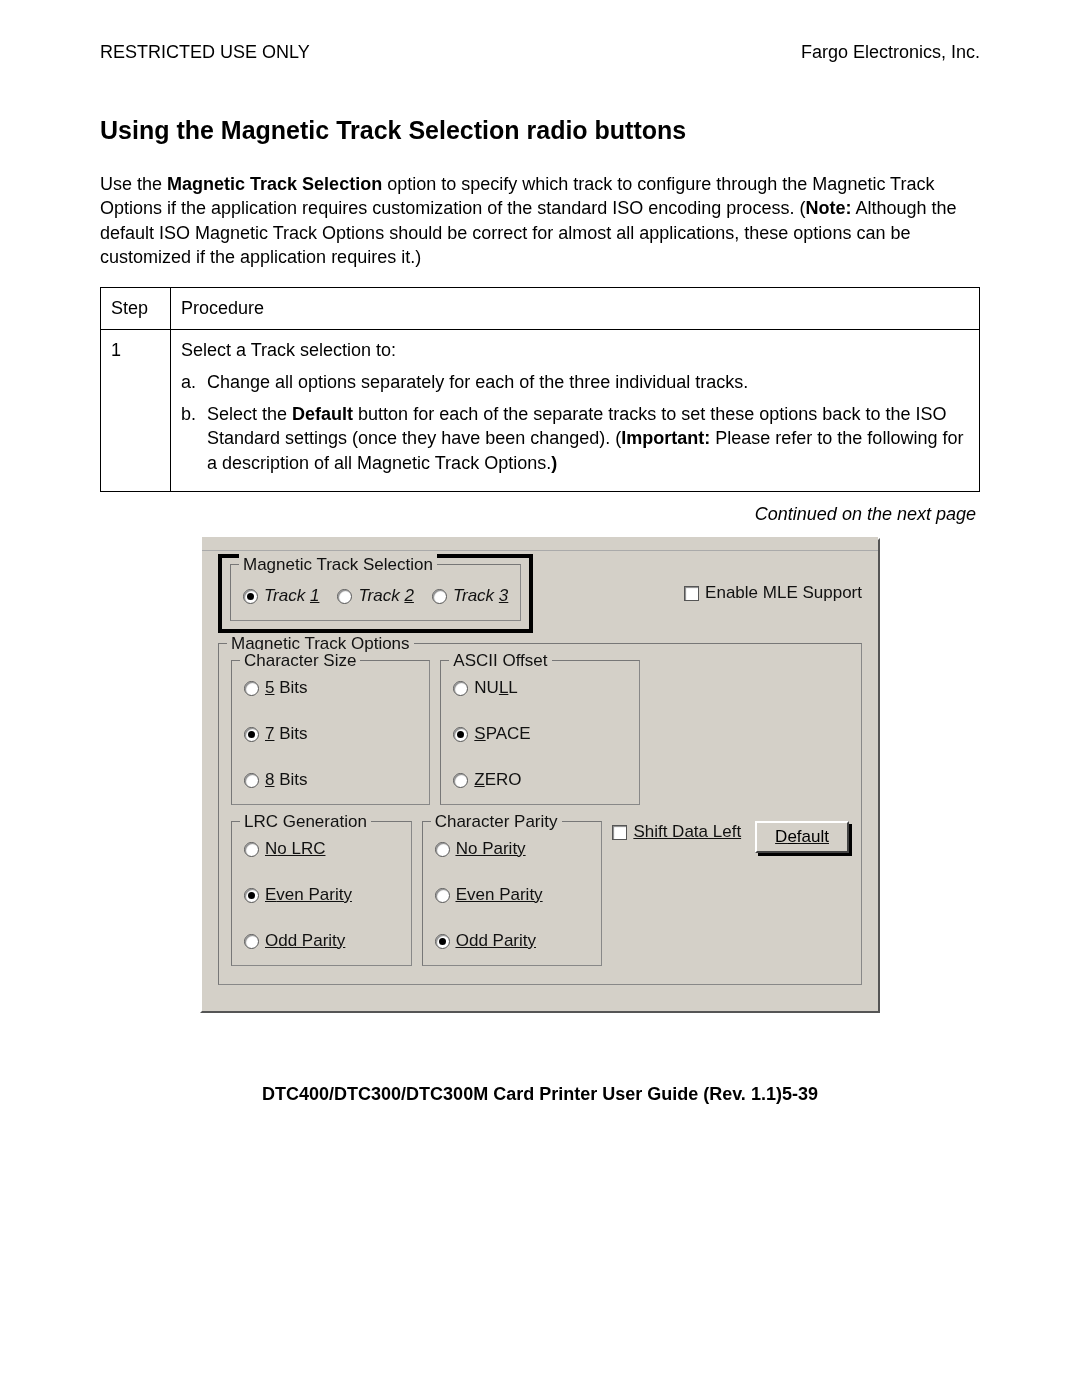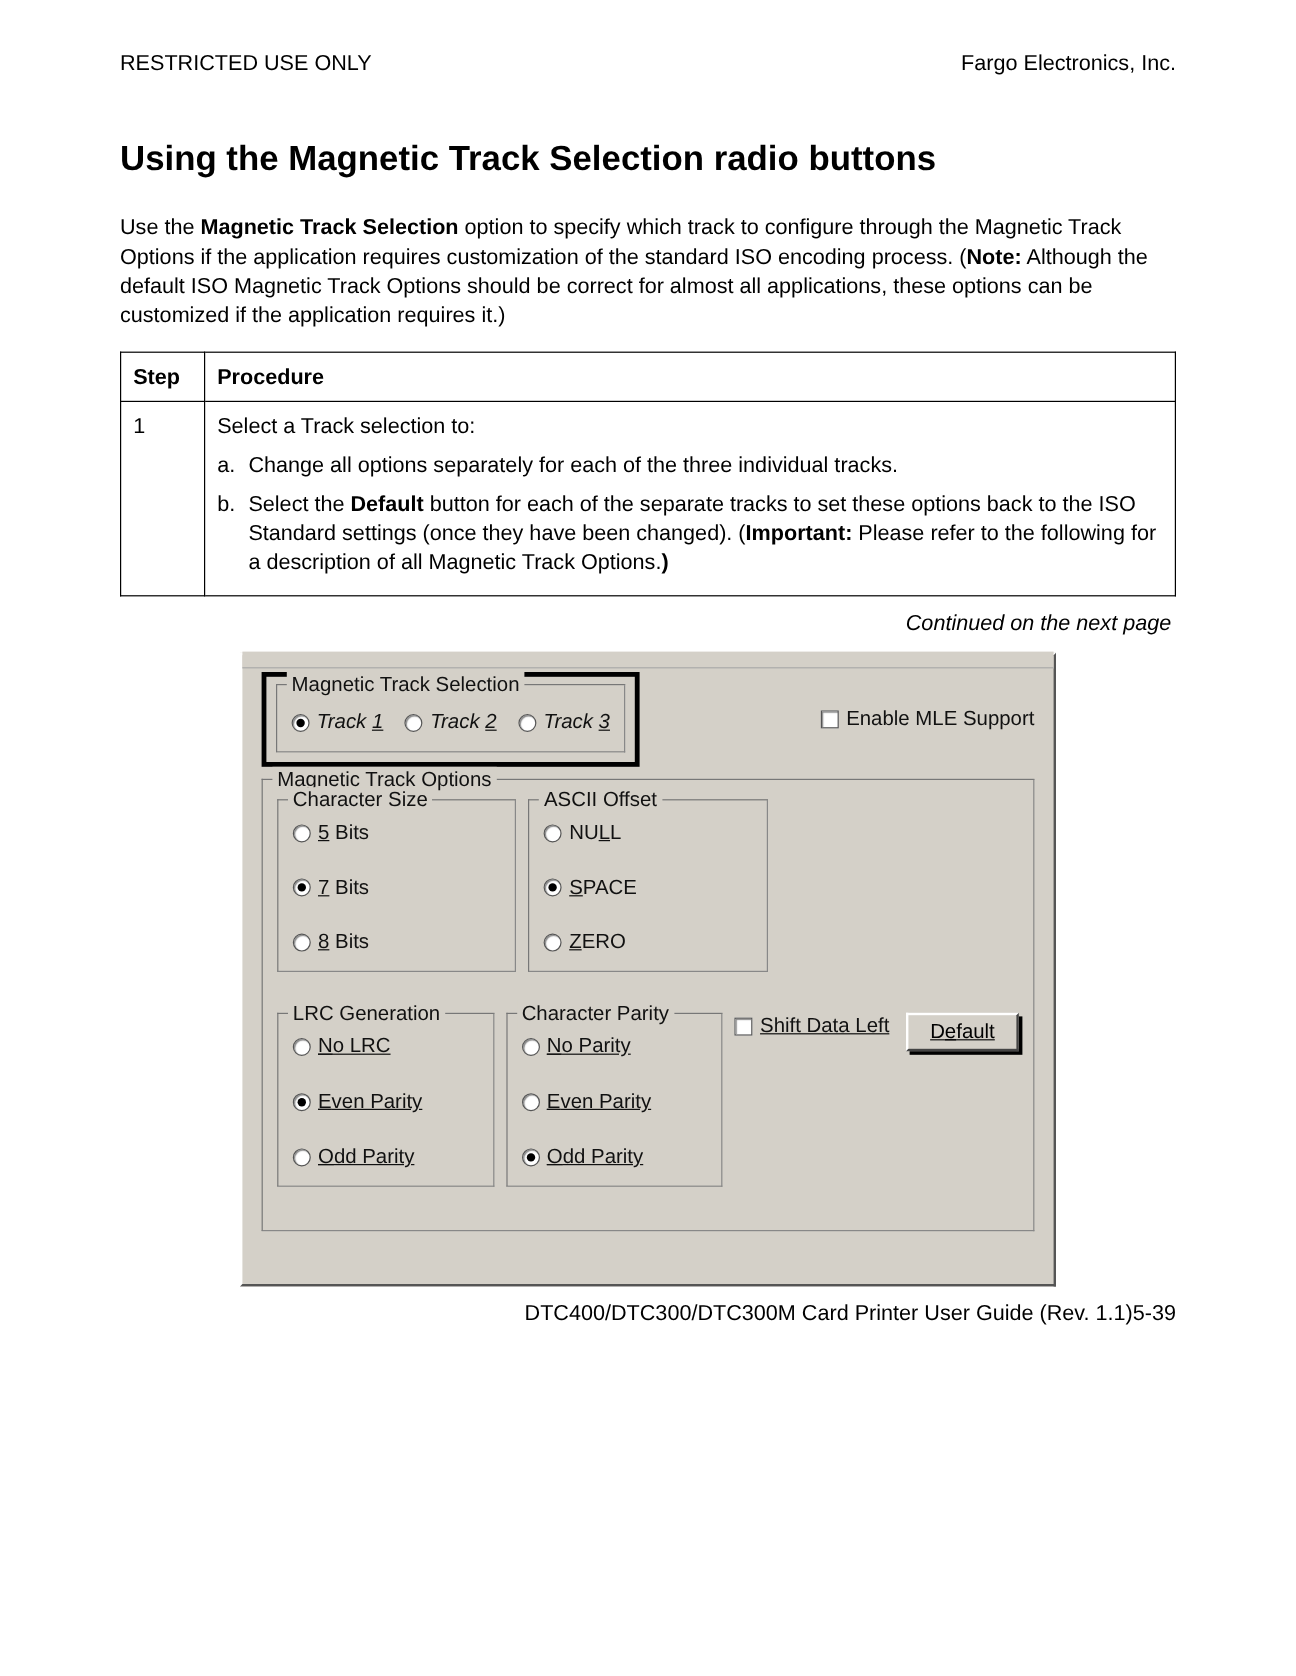--- a/index.html
+++ b/index.html
@@ -17,41 +17,41 @@
     height: 1166px;
     padding: 40px 100px 40px 100px;
     position: relative;
   }
   .header-row {
     display: flex;
     justify-content: space-between;
     margin-bottom: 50px;
   }
   h2 {
-    font-size: 29px;
+    font-size: 25px;
     font-weight: bold;
     margin: 0 0 24px 0;
   }
   .intro {
     margin-bottom: 18px;
   }
   .bold { font-weight: bold; }
   table.proc {
     border-collapse: collapse;
     width: 100%;
     margin-bottom: 10px;
   }
   table.proc th, table.proc td {
     border: 1px solid #000;
     padding: 8px 10px;
     text-align: left;
     vertical-align: top;
   }
   table.proc th {
-    font-weight: bold;
+    font-weight: normal;
   }
   .step-cell { text-align: center; width: 70px; }
   .ol { margin: 8px 0 0 0; padding: 0; }
   .ol-item { display: flex; margin-bottom: 8px; }
   .ol-mark { width: 26px; flex-shrink: 0; }
   .cont {
     text-align: right;
     font-style: italic;
     margin: 8px 4px 12px 0;
   }
@@ -77,21 +77,21 @@
     height: 14px;
     background: #d4d0c8;
     border-bottom: 1px solid #aaa;
   }
   .groupbox {
     border: 1px solid #888;
     border-top-color:#777;
     border-left-color:#777;
     position: relative;
     padding: 16px 12px 12px 12px;
-    margin-bottom: 24px;
+    margin-bottom: 6px;
   }
   .groupbox .legend {
     position: absolute;
     top: -11px;
     left: 8px;
     background: #d4d0c8;
     padding: 0 4px;
     font-size: 17px;
   }
   .thickbox {
@@ -145,24 +145,25 @@
     border: 2px solid #888;
     border-top-color:#fff; border-left-color:#fff;
     border-right-color:#444; border-bottom-color:#444;
     padding: 4px 18px;
     font-size: 17px;
     box-shadow: 3px 3px 0 #000;
     cursor: default;
   }
   .footer-row {
     display:flex;
-    justify-content: flex-end;
+    justify-content: center;
     position: absolute;
     left: 100px; right: 100px;
     bottom: 60px;
+    font-weight: bold;
   }
 </style>
 </head>
 <body>
 
 <div class="page">
 
   <div class="header-row">
     <div>RESTRICTED USE ONLY</div>
     <div>Fargo Electronics, Inc.</div>

